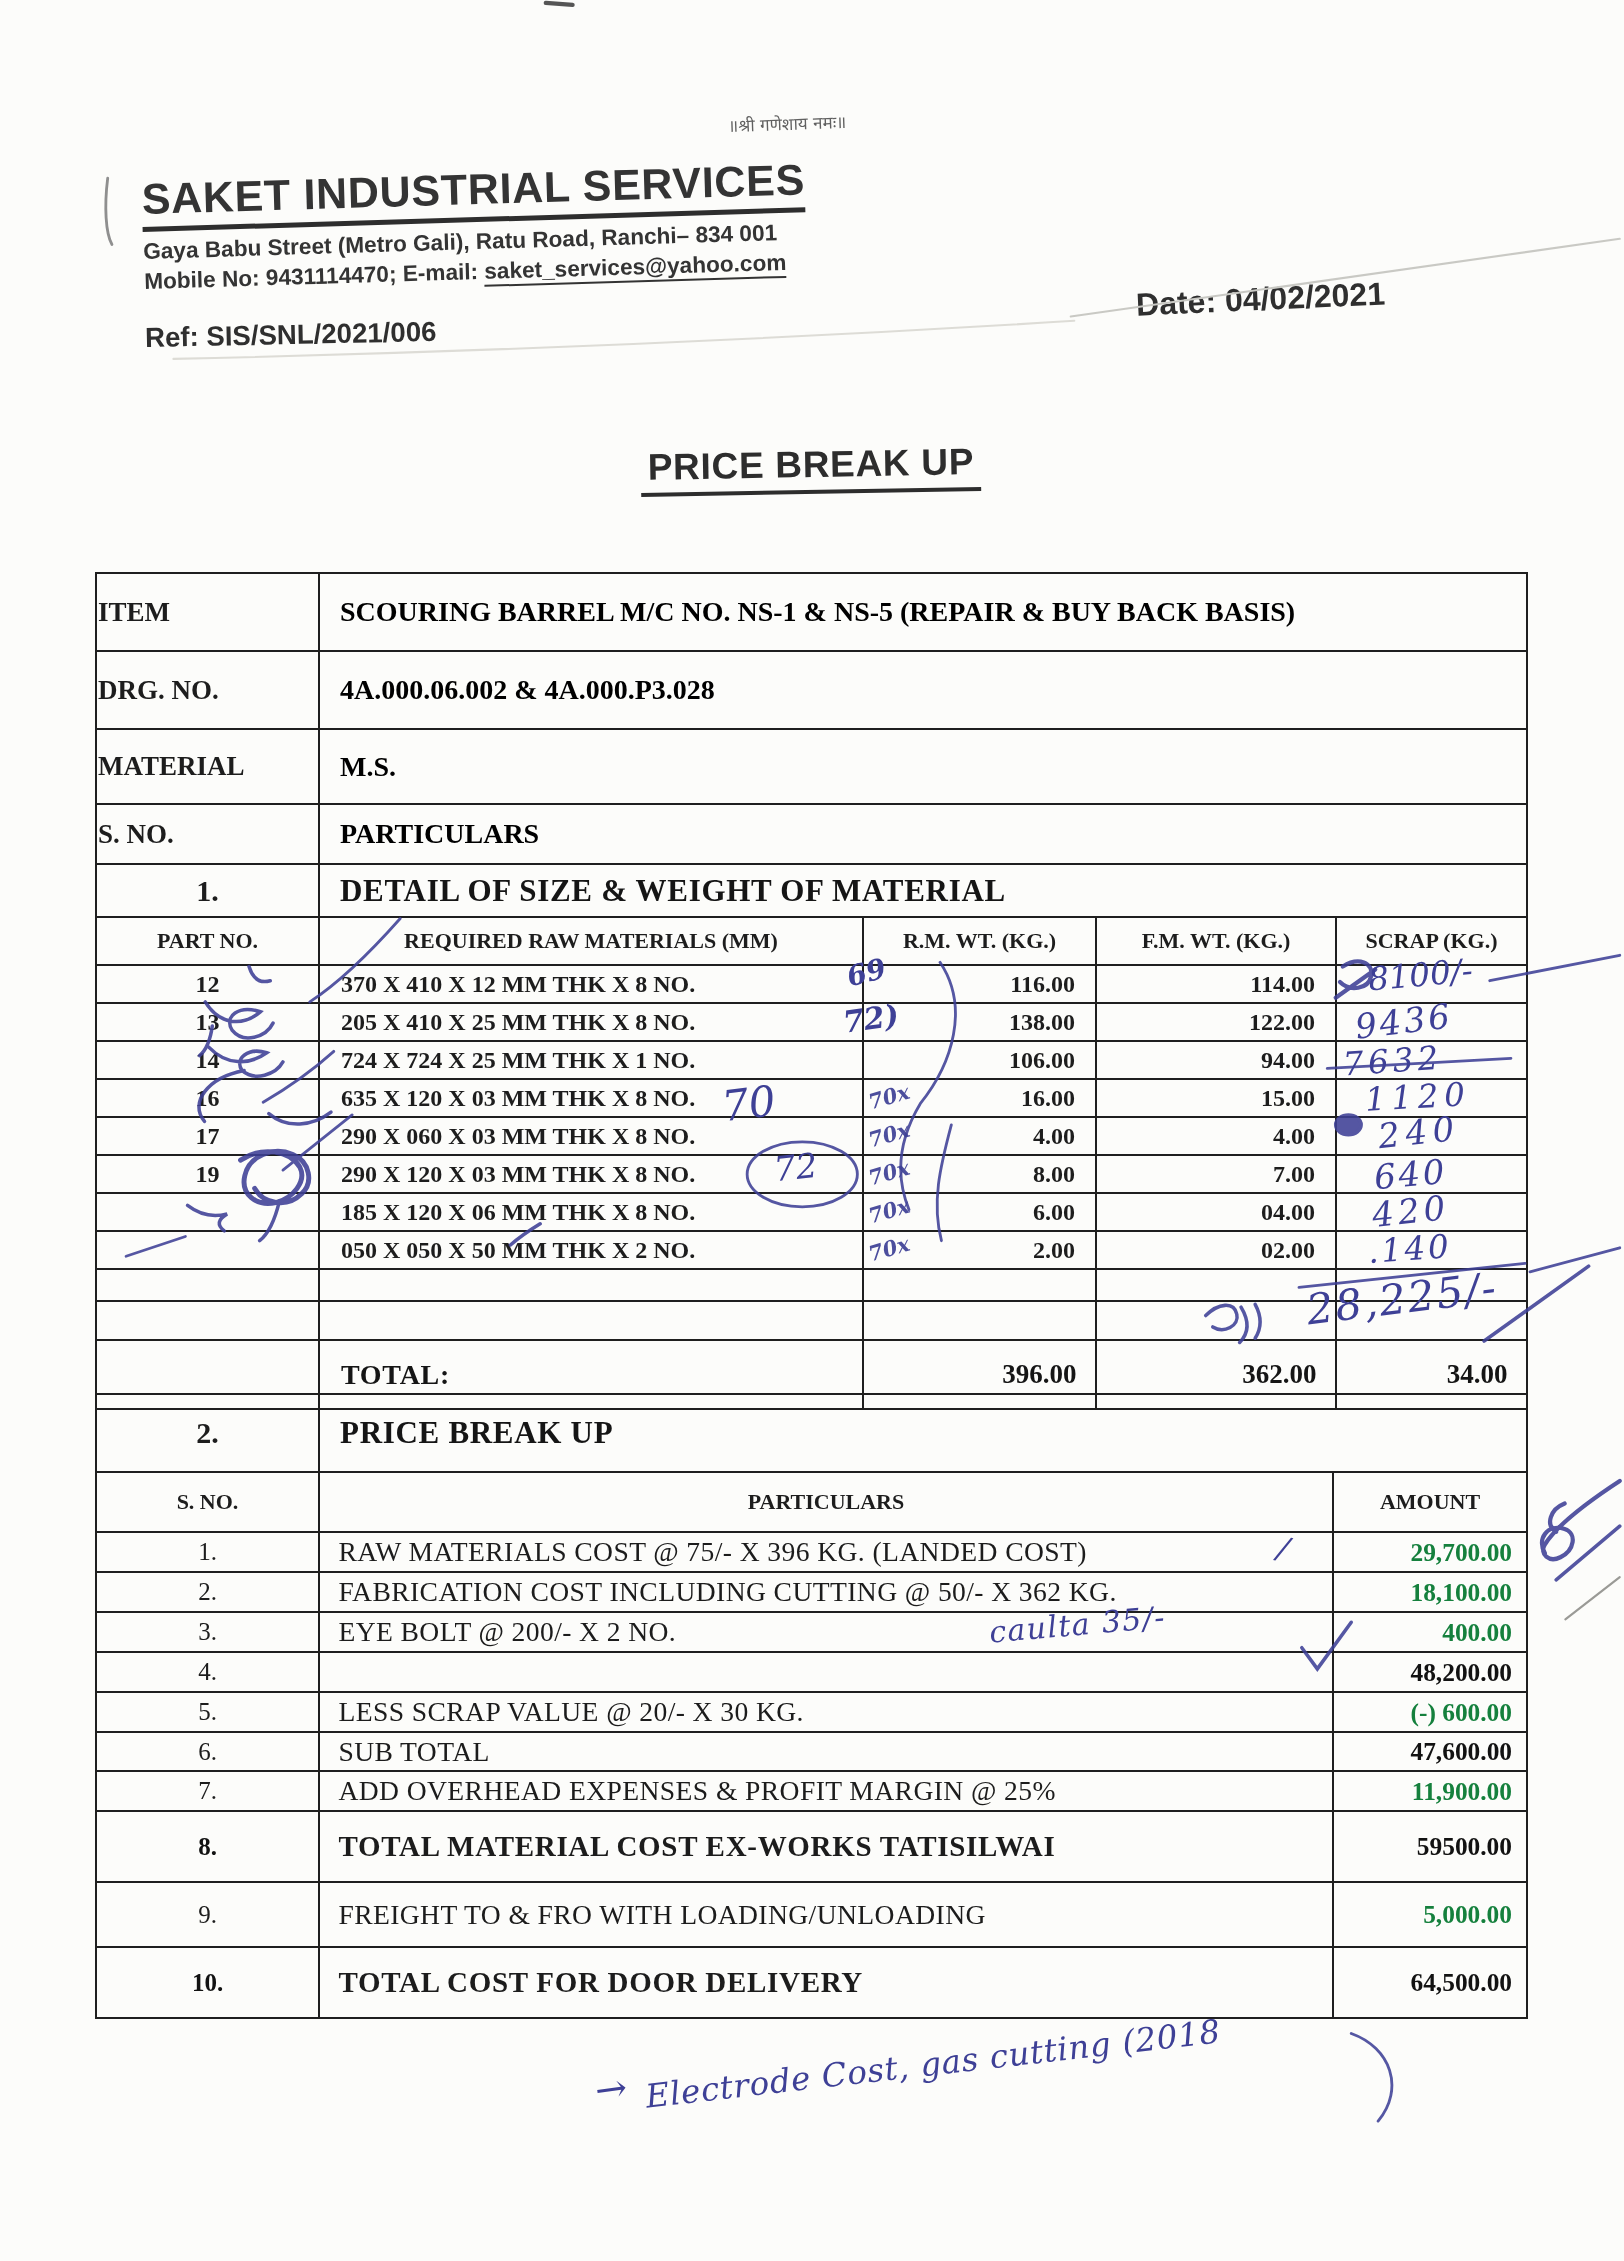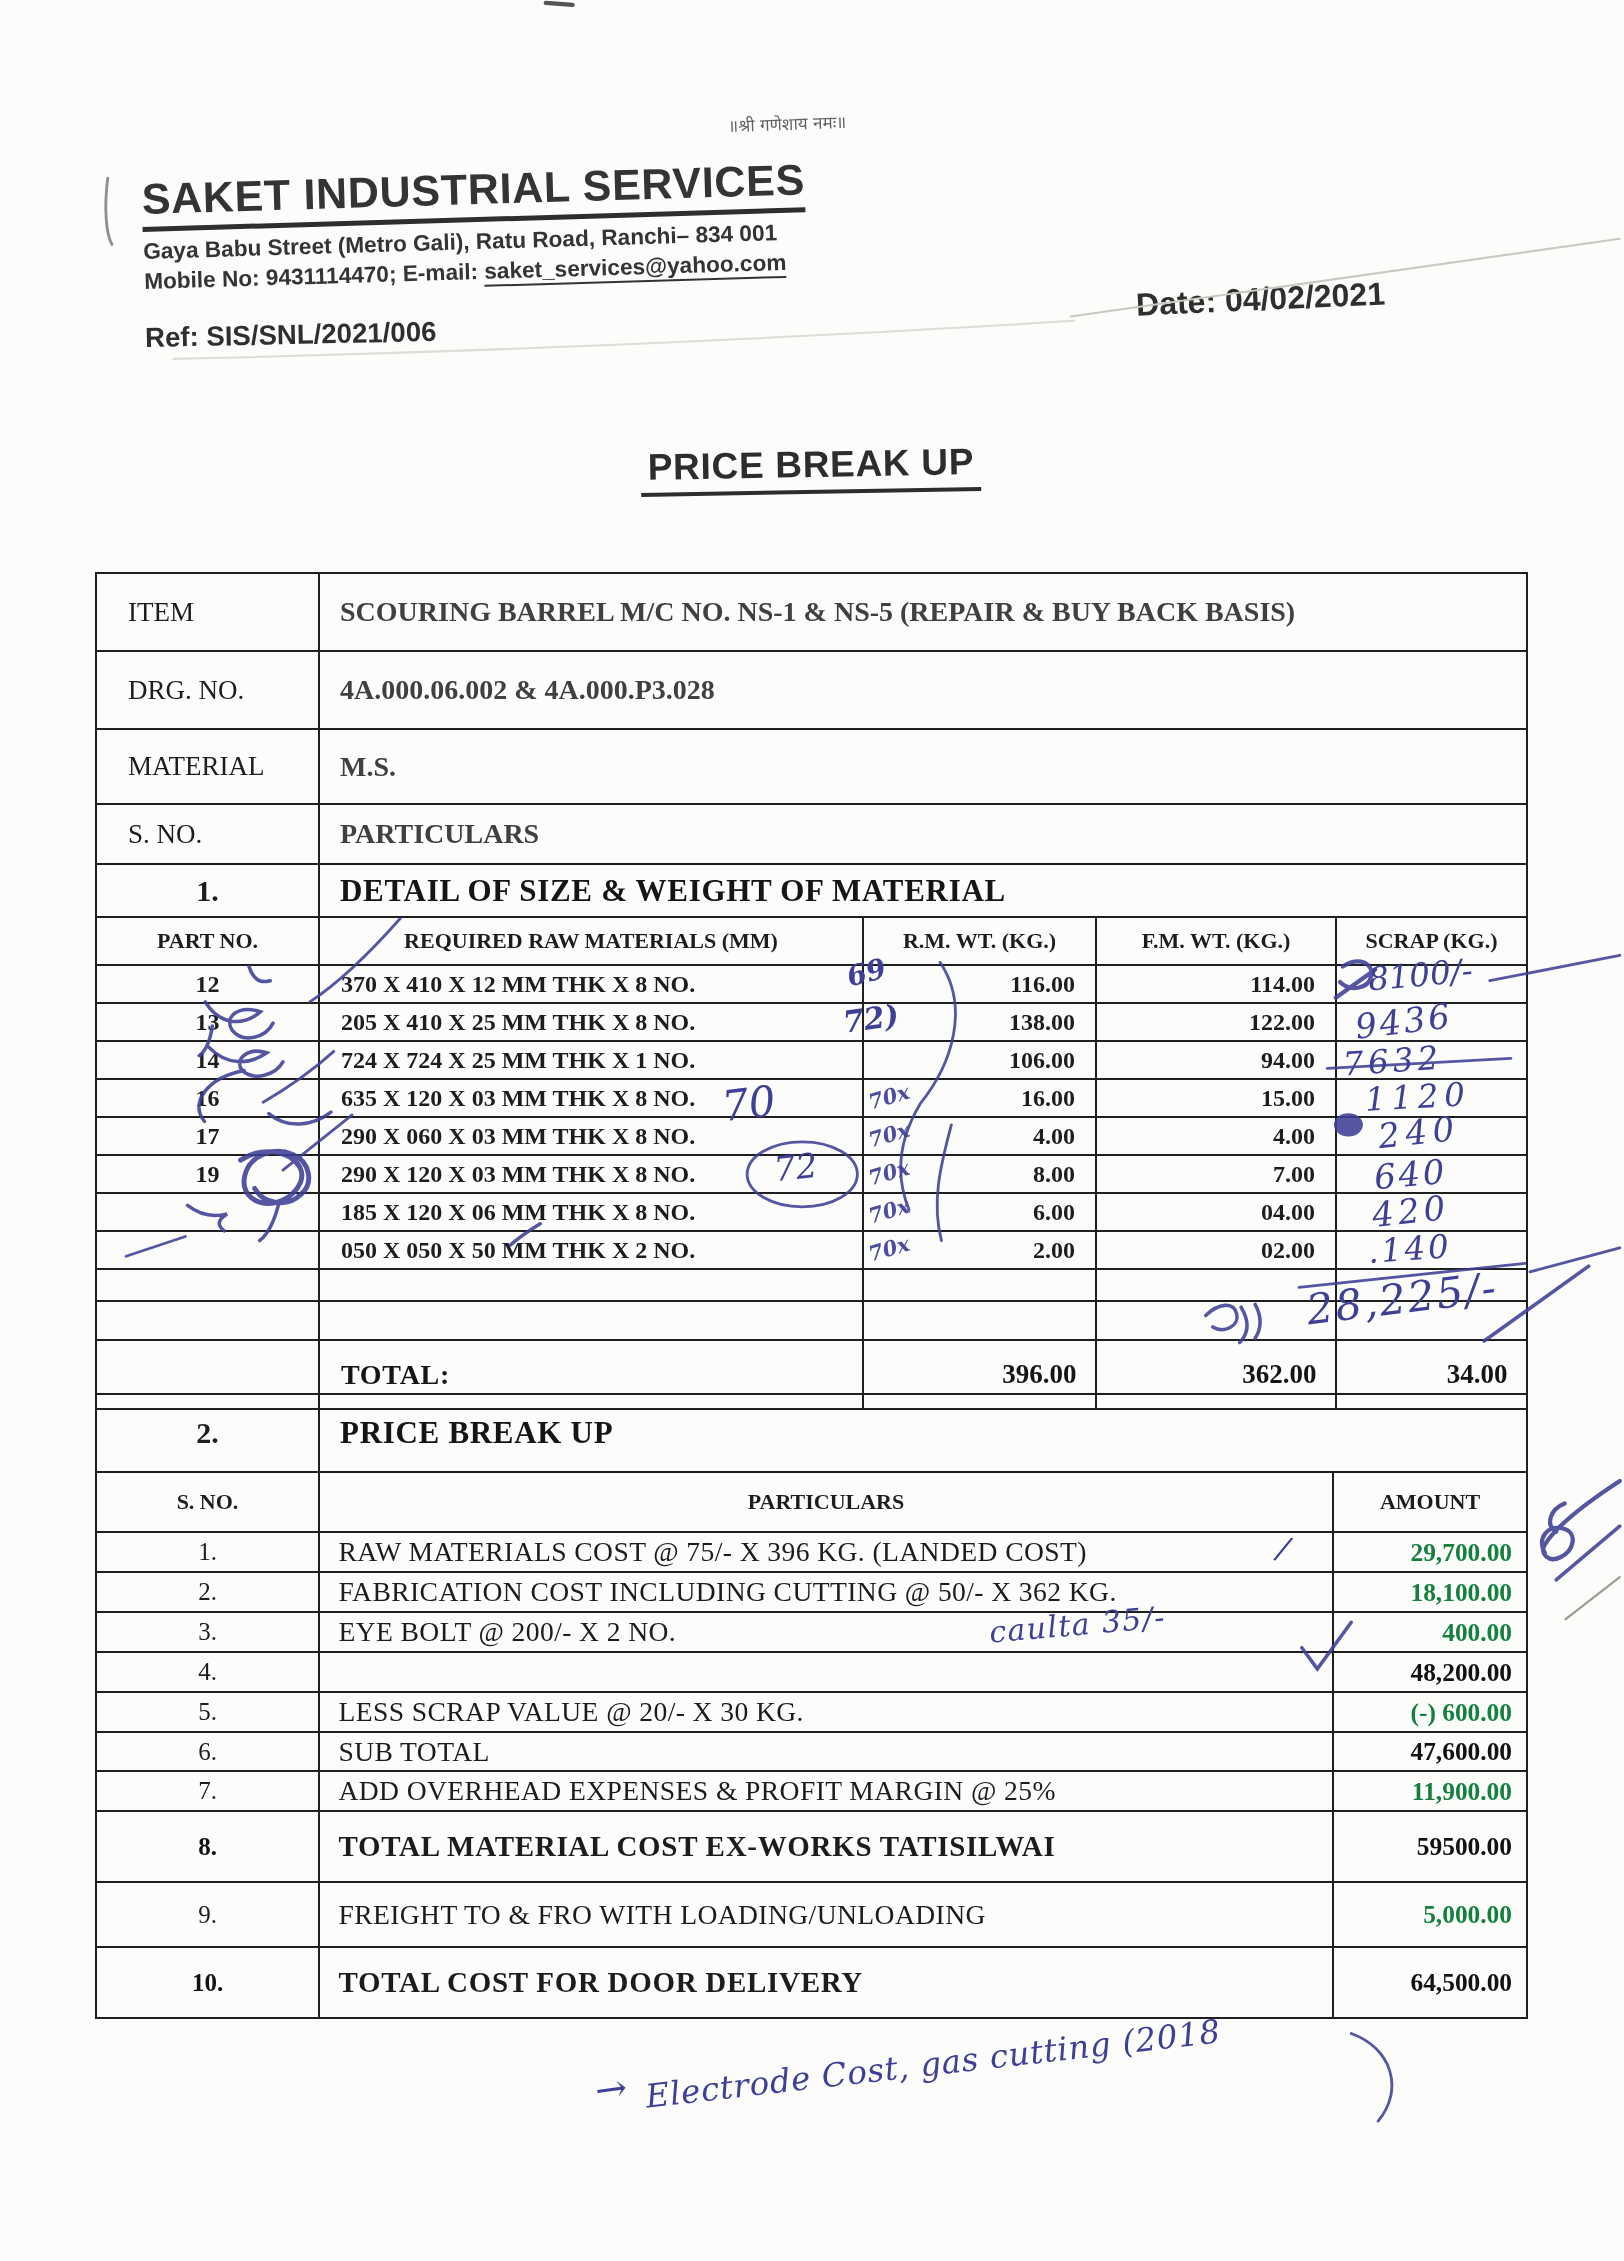--- a/index.html
+++ b/index.html
@@ -26,22 +26,22 @@
     font-family:"Liberation Sans",sans-serif;color:#2f2f2f;transform:rotate(-2.6deg);white-space:nowrap;}
   .doc-title{position:absolute;left:811px;top:444px;transform:translateX(-50%) rotate(-1deg);
     font-family:"Liberation Sans",sans-serif;font-size:37px;font-weight:bold;letter-spacing:0.7px;
     color:#2d2d2d;border-bottom:4.2px solid #2d2d2d;padding:0 7px 4.2px 7px;white-space:nowrap;}
   
   table{border-collapse:collapse;table-layout:fixed;position:absolute;left:95px;
     background:transparent;}
   td{border:2.1px solid #1f1f1f;vertical-align:middle;position:relative;overflow:visible;}
   #t1{top:572px;width:1431px;}
   #t2{top:1393px;width:1431px;}
-  .lbl{font-size:27px;font-weight:normal;padding-left:31px;color:#1d1d1d;}
-  .val{font-size:28px;font-weight:bold;padding-left:20px;color:#404040;}
+  .lbl{font-size:27px;font-weight:bold;padding-left:1px;color:#1d1d1d;}
+  .val{font-size:28px;font-weight:bold;padding-left:20px;color:#000000;}
   .secno{font-size:30px;font-weight:bold;text-align:center;color:#1d1d1d;}
   .sectitle{font-size:31px;font-weight:bold;padding-left:20px;letter-spacing:0.7px;color:#151515;border-radius:9px;}
   .colhdr{font-size:22px;font-weight:bold;text-align:center;color:#1d1d1d;padding:0 2.8px;}
   .part{font-size:24px;font-weight:bold;text-align:center;color:#1d1d1d;}
   .mat{font-size:24px;font-weight:bold;padding-left:21px;color:#1d1d1d;white-space:nowrap;}
   .num{font-size:24px;font-weight:bold;text-align:right;padding-right:20px;color:#1d1d1d;}
   .totlbl{font-size:28px;font-weight:bold;padding-left:21px;letter-spacing:0.7px;color:#151515;}
   .totnum{font-size:27px;font-weight:bold;text-align:right;padding-right:18.4px;color:#151515;}
   .sno2{font-size:25px;text-align:center;color:#1d1d1d;}
   .pcell{font-size:27.6px;padding-left:18.4px;color:#1c1c1c;white-space:nowrap;letter-spacing:0.4px;}

